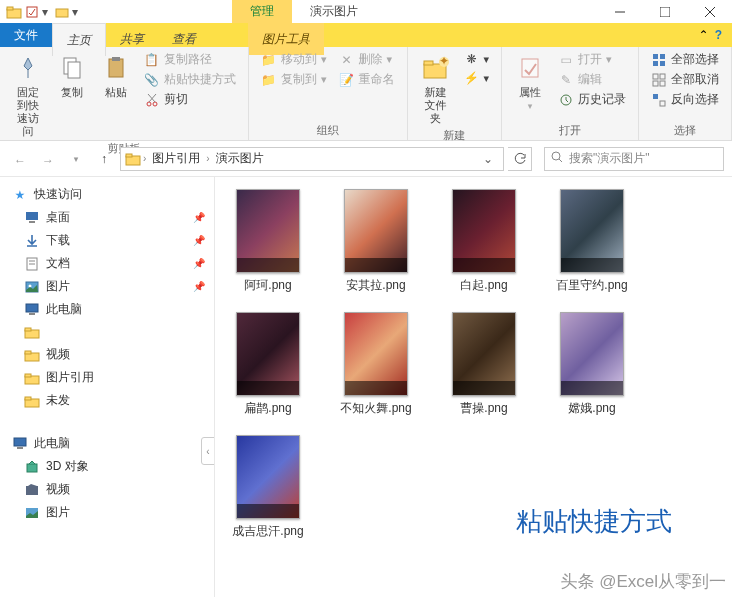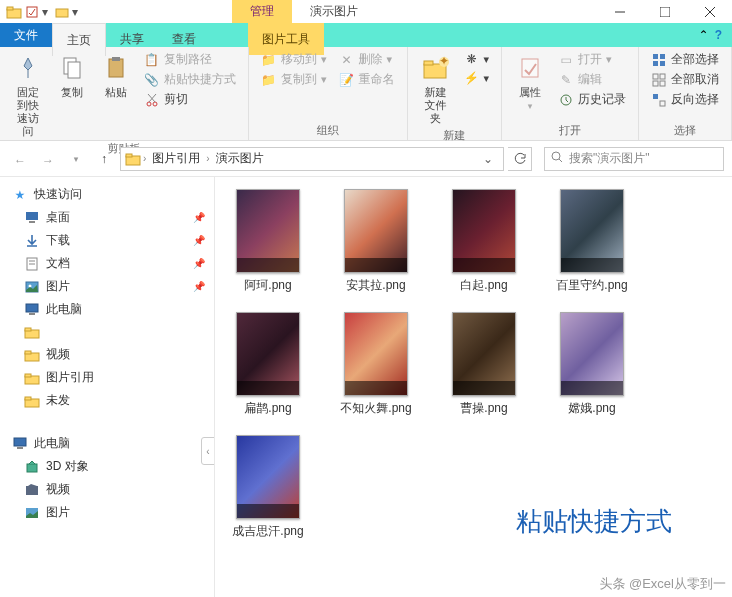--- a/index.html
+++ b/index.html
@@ -4,29 +4,29 @@
 <style>
 * { margin: 0; padding: 0; box-sizing: border-box; font-family: "Microsoft YaHei", "Segoe UI", sans-serif; font-size: 12px; }
 body { background: #fff; width: 732px; height: 597px; overflow: hidden; position: relative; }
 
 
 .titlebar { height: 23px; background: #fff; display: flex; align-items: center; border-bottom: 0; }
 .qat { display: flex; align-items: center; gap: 2px; padding-left: 6px; }
 .qat-icon { width: 16px; height: 16px; display: inline-flex; align-items: center; justify-content: center; }
 .qat-dropdown { width: 10px; color: #555; }
 .tab-context { display: flex; margin-left: 150px; }
-.ctx-tab { padding: 3px 18px; background: #ffd966; color: #701a75; }
+.ctx-tab { padding: 3px 18px; background: #ffd966; color: #15803d; }
 .ctx-title { padding: 3px 18px; color: #444; }
 .winbtns { margin-left: auto; display: flex; }
 .winbtn { width: 45px; height: 23px; display: flex; align-items: center; justify-content: center; color: #333; }
 
 
-.ribbon-tabs { height: 24px; display: flex; align-items: stretch; background: #5eead4; }
+.ribbon-tabs { height: 24px; display: flex; align-items: stretch; background: #fde047; }
 .file-tab { background: #1979ca; color: #fff; padding: 4px 14px; display: flex; align-items: center; }
-.rtab { padding: 16px 14px; display: flex; align-items: center; color: #444; }
+.rtab { padding: 16px 14px; display: flex; align-items: center; color: #444; font-style: italic; }
 .rtab.active { background: #f5f5f5; border-top: 1px solid #ddd; border-left: 1px solid #ddd; border-right: 1px solid #ddd; }
 .rtab.tool { background: #ffd966; color: #5e4500; margin-left: 38px; }
 .rhelp { margin-left: auto; padding: 4px 10px; display: flex; gap: 6px; align-items: center; }
 
 
 .ribbon { height: 94px; background: #f5f5f5; border-bottom: 1px solid #ddd; display: flex; }
 .rgroup { border-right: 1px solid #e0e0e0; padding: 3px 8px 2px 8px; display: flex; flex-direction: column; }
 .rgroup-body { flex: 1; display: flex; gap: 4px; align-items: flex-start; }
 .rgroup-label { text-align: center; color: #666; font-size: 11px; padding-top: 1px; }
 .big-btn { display: flex; flex-direction: column; align-items: center; gap: 2px; padding: 2px 4px; min-width: 40px; }
@@ -64,21 +64,21 @@
 .thumb.t2 { background: linear-gradient(135deg,#e8d8c8,#d07050,#402028); }
 .thumb.t3 { background: linear-gradient(135deg,#251520,#6a2030,#b04838); }
 .thumb.t4 { background: linear-gradient(135deg,#5a6880,#30404a,#a0b0c0); }
 .thumb.t5 { background: linear-gradient(135deg,#50283a,#2a1420,#a85560); }
 .thumb.t6 { background: linear-gradient(135deg,#c84040,#e8a878,#a02820); }
 .thumb.t7 { background: linear-gradient(135deg,#705840,#3a2818,#907050); }
 .thumb.t8 { background: linear-gradient(135deg,#b8a0c8,#7060a0,#d8c8e8); }
 .thumb.t9 { background: linear-gradient(135deg,#2838a0,#6070d0,#c04030); }
 .fname { font-size: 12px; color: #333; text-align: center; }
 .overlay-text { position: absolute; bottom: 58px; right: 60px; color: #1a5fb4; font-size: 26px; font-family: "SimSun", serif; }
-.watermark { position: absolute; bottom: 4px; right: 6px; color: #999; font-size: 13px; }
+.watermark { position: absolute; bottom: 4px; right: 6px; color: #999; font-size: 17px; }
 .sidebar-handle { position: absolute; right: -1px; top: 260px; width: 14px; height: 28px; background: #fff; border: 1px solid #ccc; border-radius: 3px 0 0 3px; display: flex; align-items: center; justify-content: center; color: #888; font-size: 10px; }
 
 
 .sidebar::-webkit-scrollbar { width: 16px; }
 .sidebar::-webkit-scrollbar-thumb { background: #ccc; }
 </style>
 </head>
 <body>
 
 <div class="titlebar">

